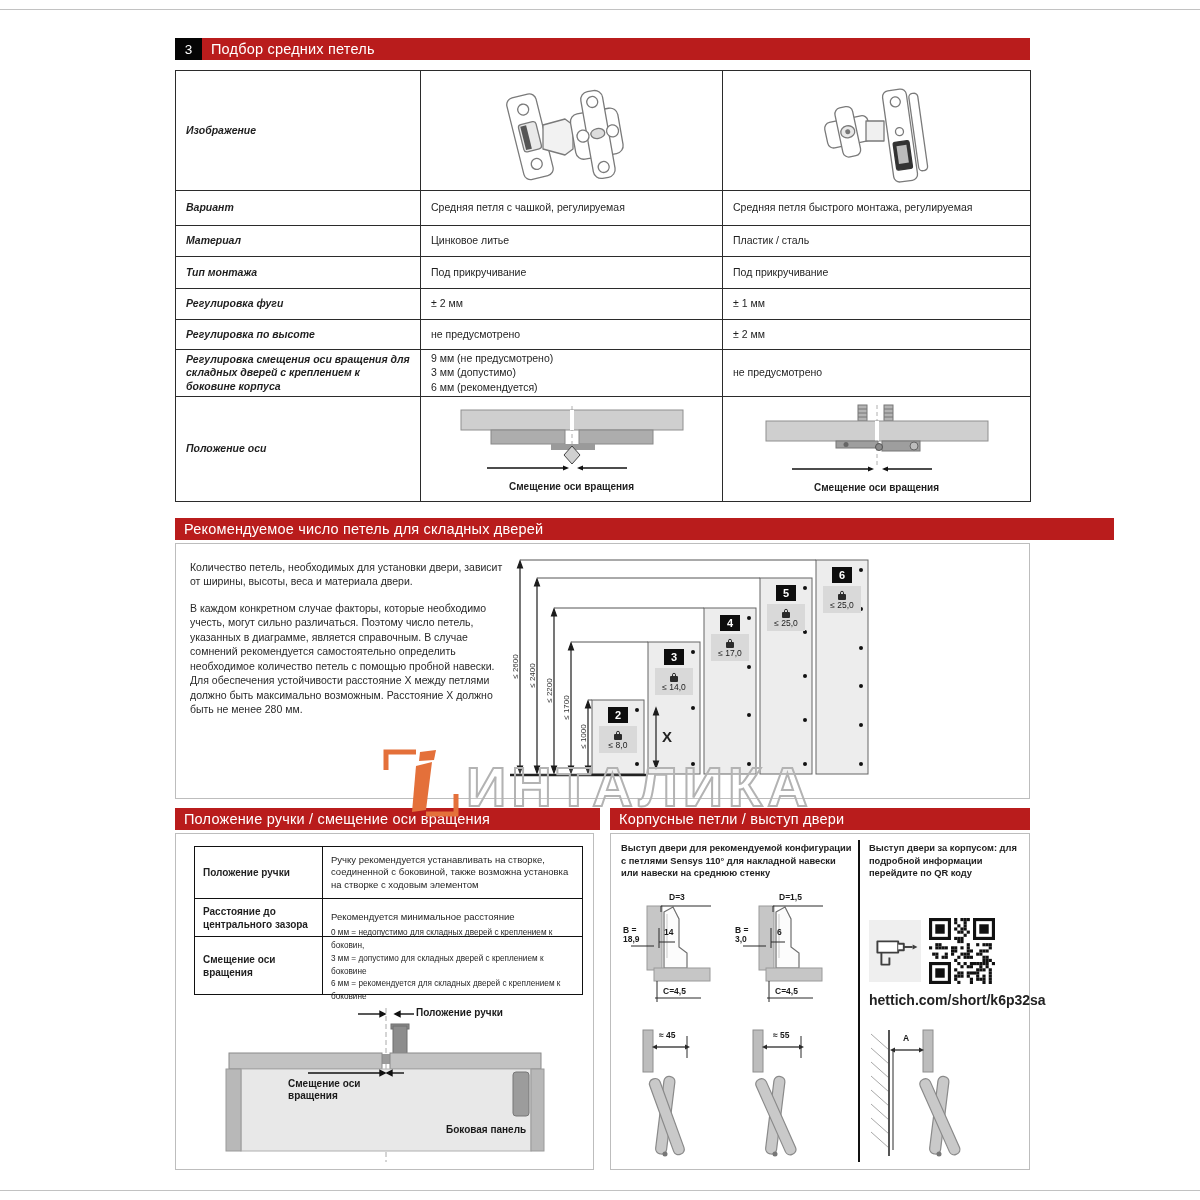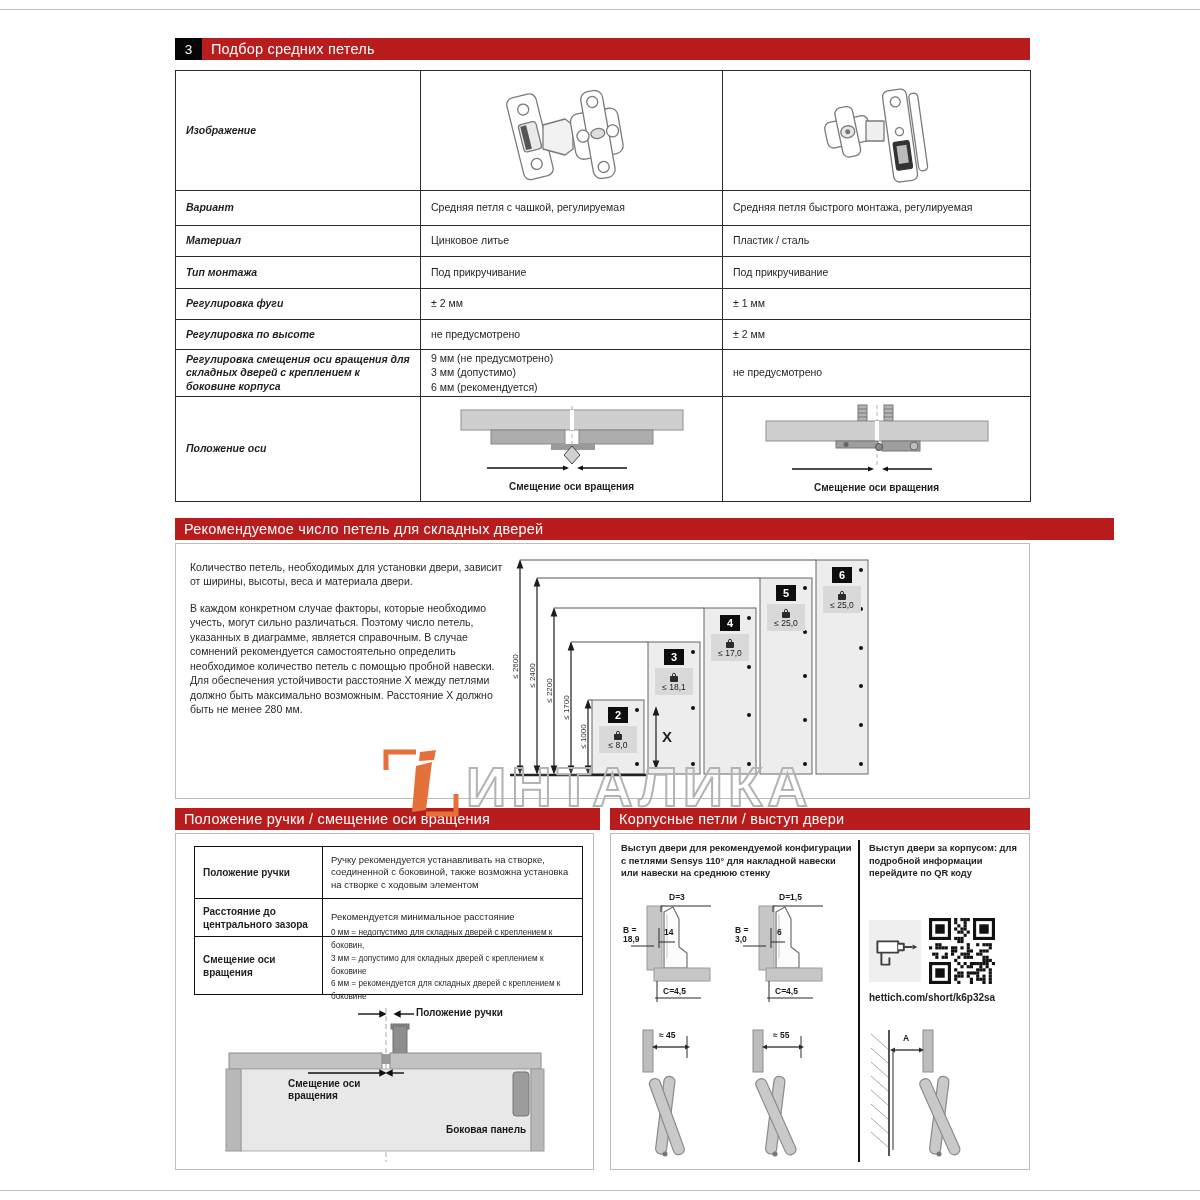--- a/index.html
+++ b/index.html
@@ -58,21 +58,21 @@
   .htbl>div{border-right:1.5px solid #111;border-bottom:1.5px solid #111;padding:3px 8px;
             display:flex;align-items:center;}
   .htbl .lab{font-weight:700;font-size:10px;}
   .htbl .multi{flex-direction:column;align-items:flex-start;justify-content:center;}
   .small-lines{font-size:8.2px;line-height:1.55;}
 
   .dlabel{position:absolute;font-weight:700;font-size:10px;color:#1a1a1a;line-height:1.15;}
   .dimlab{position:absolute;font-weight:700;font-size:8.5px;color:#1a1a1a;line-height:1.1;}
 
   .intro{position:absolute;font-size:9.3px;font-weight:700;line-height:1.35;color:#222;}
-  .qr-link{position:absolute;font-size:10px;font-weight:700;color:#222;}
+  .qr-link{position:absolute;font-size:14px;font-weight:700;color:#222;}
   .drillbox{position:absolute;width:52px;height:62px;background:#efefef;display:flex;
             align-items:center;justify-content:center;}
   .divider{position:absolute;width:2px;background:#111;}
 </style>
 </head>
 <body>
 
 <div class="page">
   <div class="edge" style="top:9px"></div>
   <div class="edge" style="top:1190px"></div>
@@ -297,21 +297,21 @@
             <path d="M4.5,4 v-1.2 a1.5,1.5 0 0 1 3,0 V4" stroke="#2b2b2b" fill="none"></path>
             <rect x="2" y="4" width="8" height="6" rx="1" fill="#2b2b2b"></rect>
           </svg>
         <div class="wtxt">≤ 8,0</div>
       </div>
       <div class="wbadge" style="left:149px;top:120px">
         <svg width="12" height="11" viewBox="0 0 12 11">
             <path d="M4.5,4 v-1.2 a1.5,1.5 0 0 1 3,0 V4" stroke="#2b2b2b" fill="none"></path>
             <rect x="2" y="4" width="8" height="6" rx="1" fill="#2b2b2b"></rect>
           </svg>
-        <div class="wtxt">≤ 18,1</div>
+        <div class="wtxt">≤ 14,0</div>
       </div>
       <div class="wbadge" style="left:205px;top:86px">
         <svg width="12" height="11" viewBox="0 0 12 11">
             <path d="M4.5,4 v-1.2 a1.5,1.5 0 0 1 3,0 V4" stroke="#2b2b2b" fill="none"></path>
             <rect x="2" y="4" width="8" height="6" rx="1" fill="#2b2b2b"></rect>
           </svg>
         <div class="wtxt">≤ 17,0</div>
       </div>
       <div class="wbadge" style="left:261px;top:56px">
         <svg width="12" height="11" viewBox="0 0 12 11">

